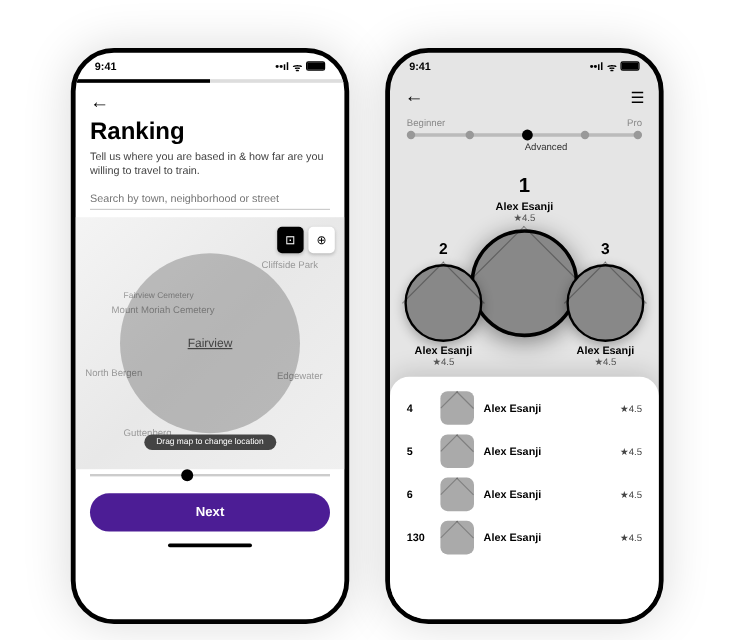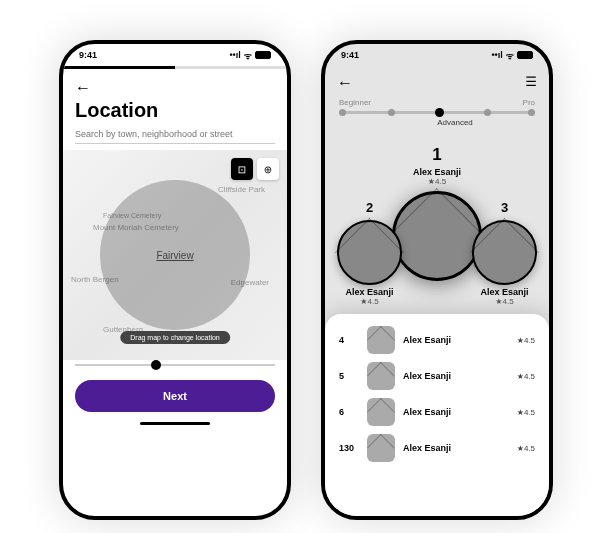--- a/index.html
+++ b/index.html
@@ -194,21 +194,22 @@
     <span>9:41</span>
     <span class="status-icons">
       <span>••ıl</span>
       <span>ᯤ</span>
       <span class="battery"></span>
     </span>
   </div>
   <div class="screen-left">
     <div class="progress-top"></div>
     <div class="back-arrow">←</div>
-    <div class="heading">Location</div>
+    <div class="heading">Ranking</div>
+    <div class="subtitle">Tell us where you are based in &amp; how far are you willing to travel to train.</div>
     <input class="search-input" placeholder="Search by town, neighborhood or street" style="">
     <div class="map">
       <div class="map-floating-btn left">⊡</div>
       <div class="map-floating-btn">⊕</div>
       <span class="map-label ml1">Mount Moriah Cemetery</span>
       <span class="map-label ml7">Fairview Cemetery</span>
       <span class="map-label ml2">Cliffside Park</span>
       <span class="map-label ml3">North Bergen</span>
       <span class="map-label ml4">Edgewater</span>
       <span class="map-label ml5">Fairview</span>

